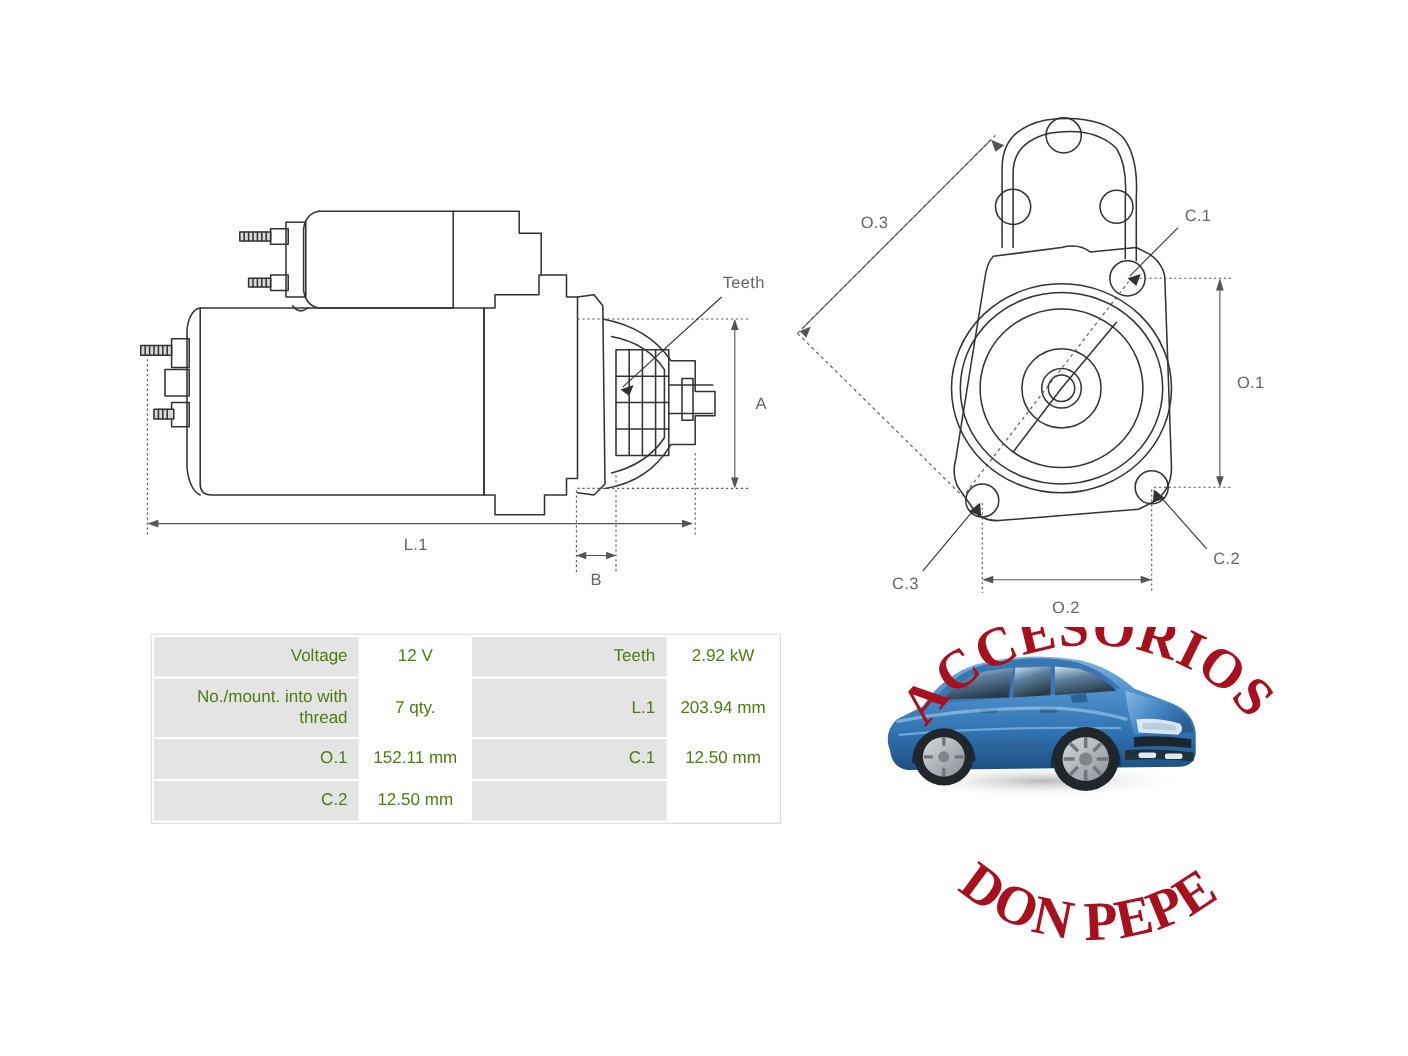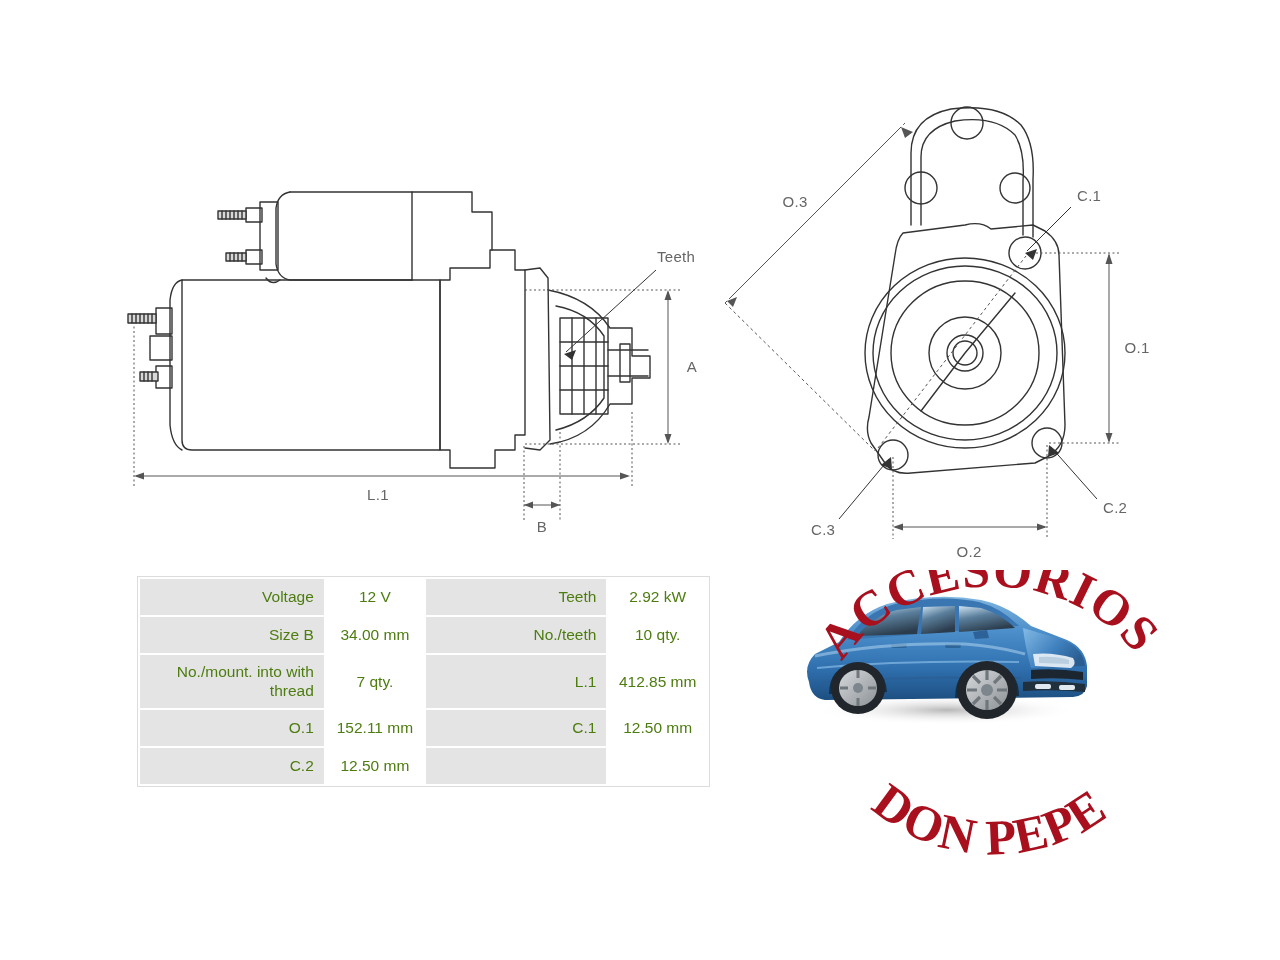--- a/index.html
+++ b/index.html
@@ -262,30 +262,24 @@
 
   <table id="spec-table">
     <tbody>
       <tr>
         <td class="lbl">Voltage</td>
         <td class="val">12 V</td>
         <td class="lbl">Teeth</td>
         <td class="val">2.92 kW</td>
       </tr>
       <tr>
-        <td class="lbl">Size B</td>
-        <td class="val">34.00 mm</td>
-        <td class="lbl">No./teeth</td>
-        <td class="val">10 qty.</td>
-      </tr>
-      <tr>
         <td class="lbl">No./mount. into with thread</td>
         <td class="val">7 qty.</td>
         <td class="lbl">L.1</td>
-        <td class="val">412.85 mm</td>
+        <td class="val">203.94 mm</td>
       </tr>
       <tr>
         <td class="lbl">O.1</td>
         <td class="val">152.11 mm</td>
         <td class="lbl">C.1</td>
         <td class="val">12.50 mm</td>
       </tr>
       <tr>
         <td class="lbl">C.2</td>
         <td class="val">12.50 mm</td>

